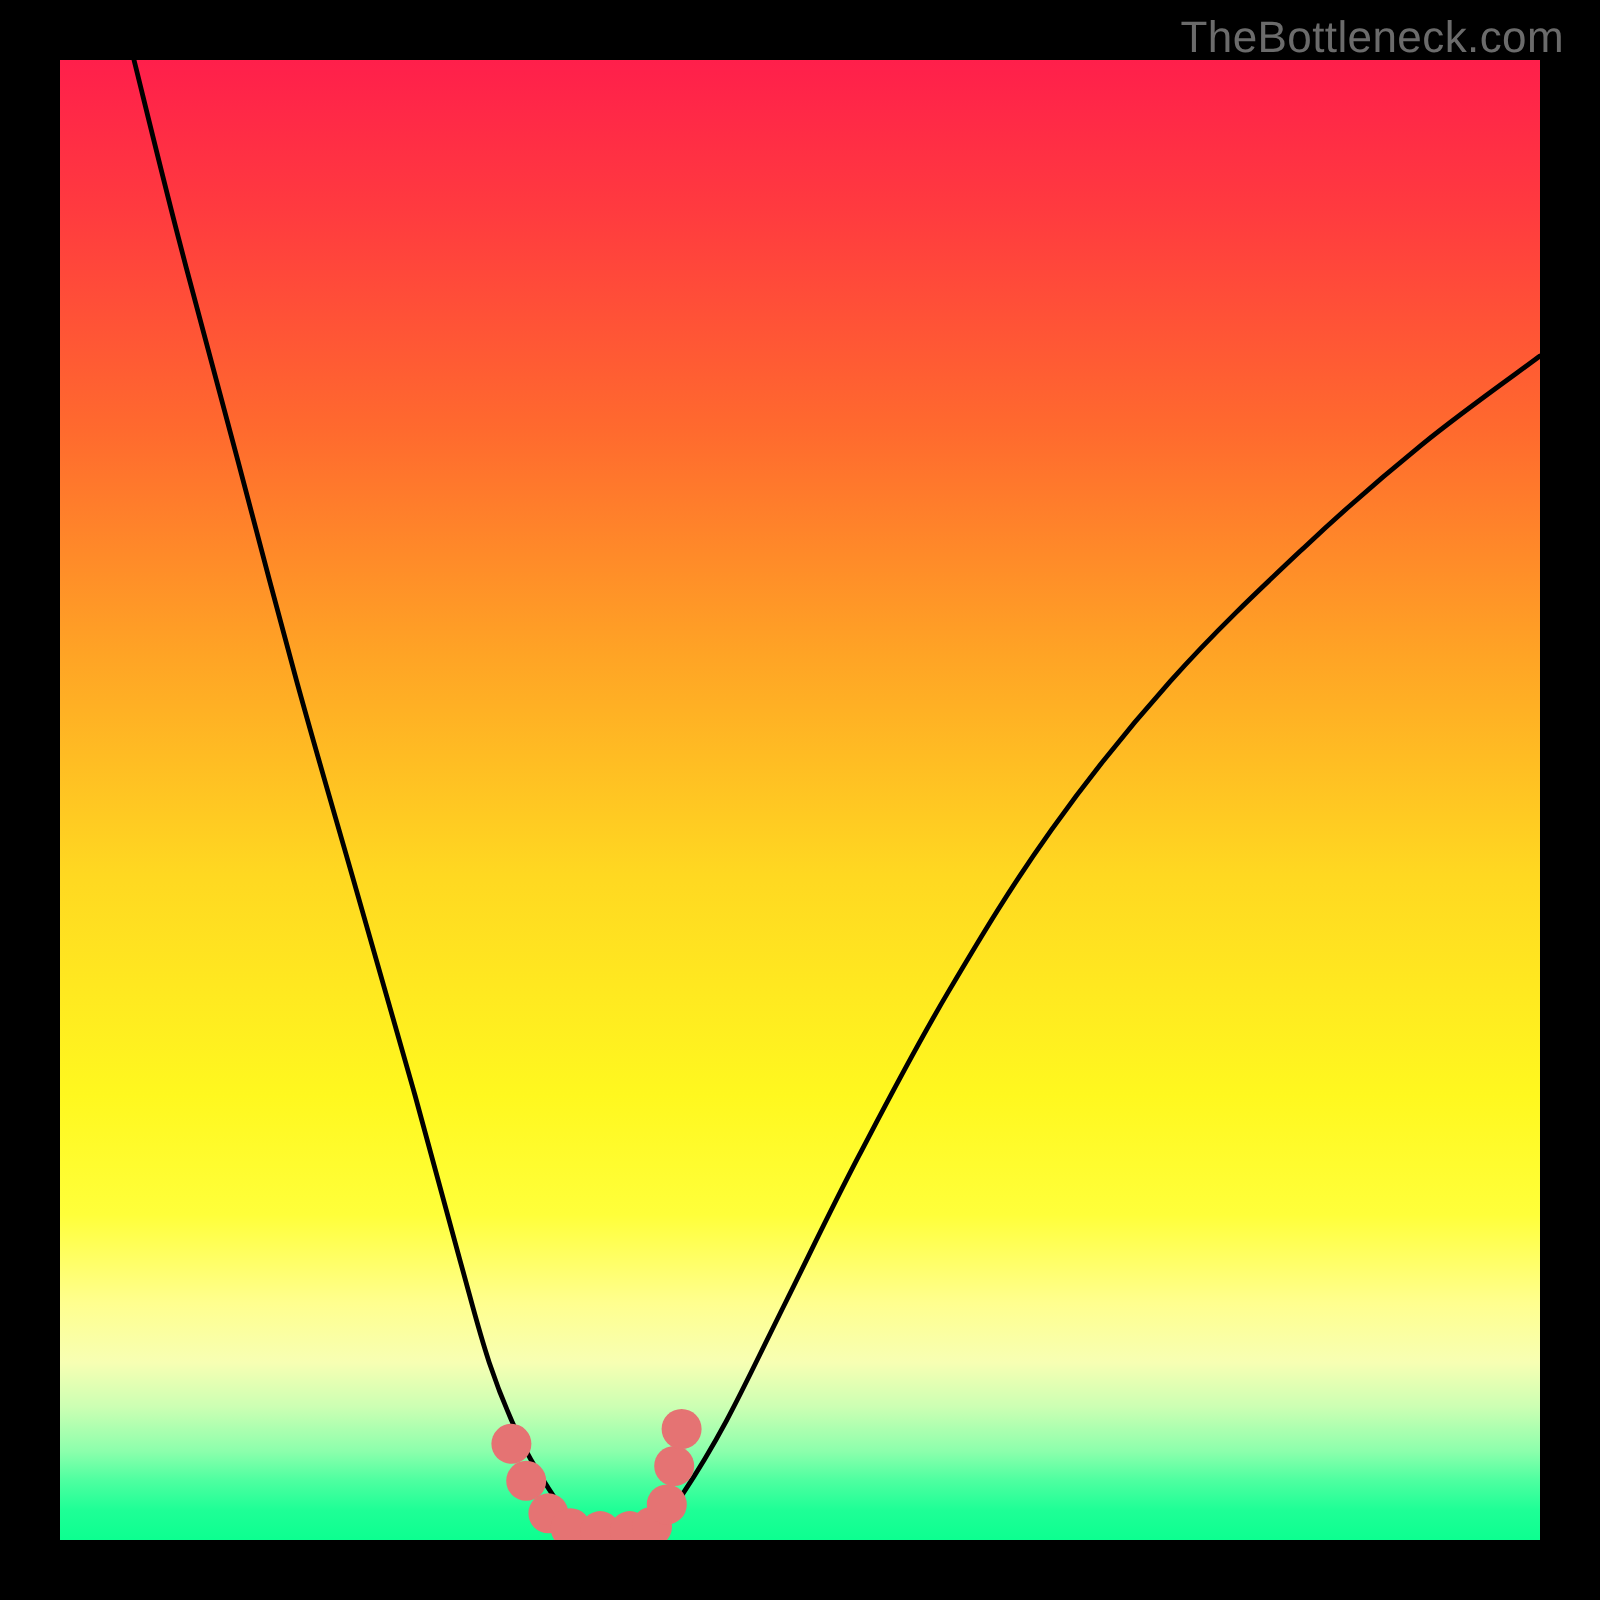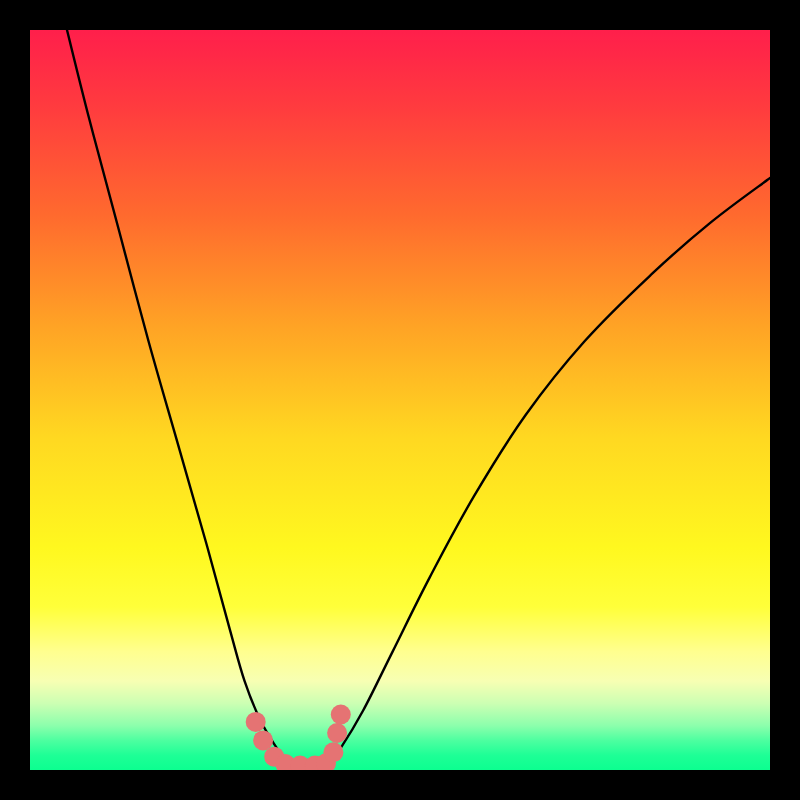--- a/index.html
+++ b/index.html
@@ -76,13 +76,14 @@
           <circle cx="255.30" cy="734.08" r="10" fill="#e57373"></circle>
           <circle cx="270.10" cy="735.56" r="10" fill="#e57373"></circle>
           <circle cx="284.90" cy="735.56" r="10" fill="#e57373"></circle>
           <circle cx="296.00" cy="733.34" r="10" fill="#e57373"></circle>
           <circle cx="303.40" cy="722.24" r="10" fill="#e57373"></circle>
           <circle cx="307.10" cy="703.00" r="10" fill="#e57373"></circle>
           <circle cx="310.80" cy="684.50" r="10" fill="#e57373"></circle>
         </g>
     </svg>
   </div>
+  <div class="watermark">TheBottleneck.com</div>
 </div>
 
 </body></html>

